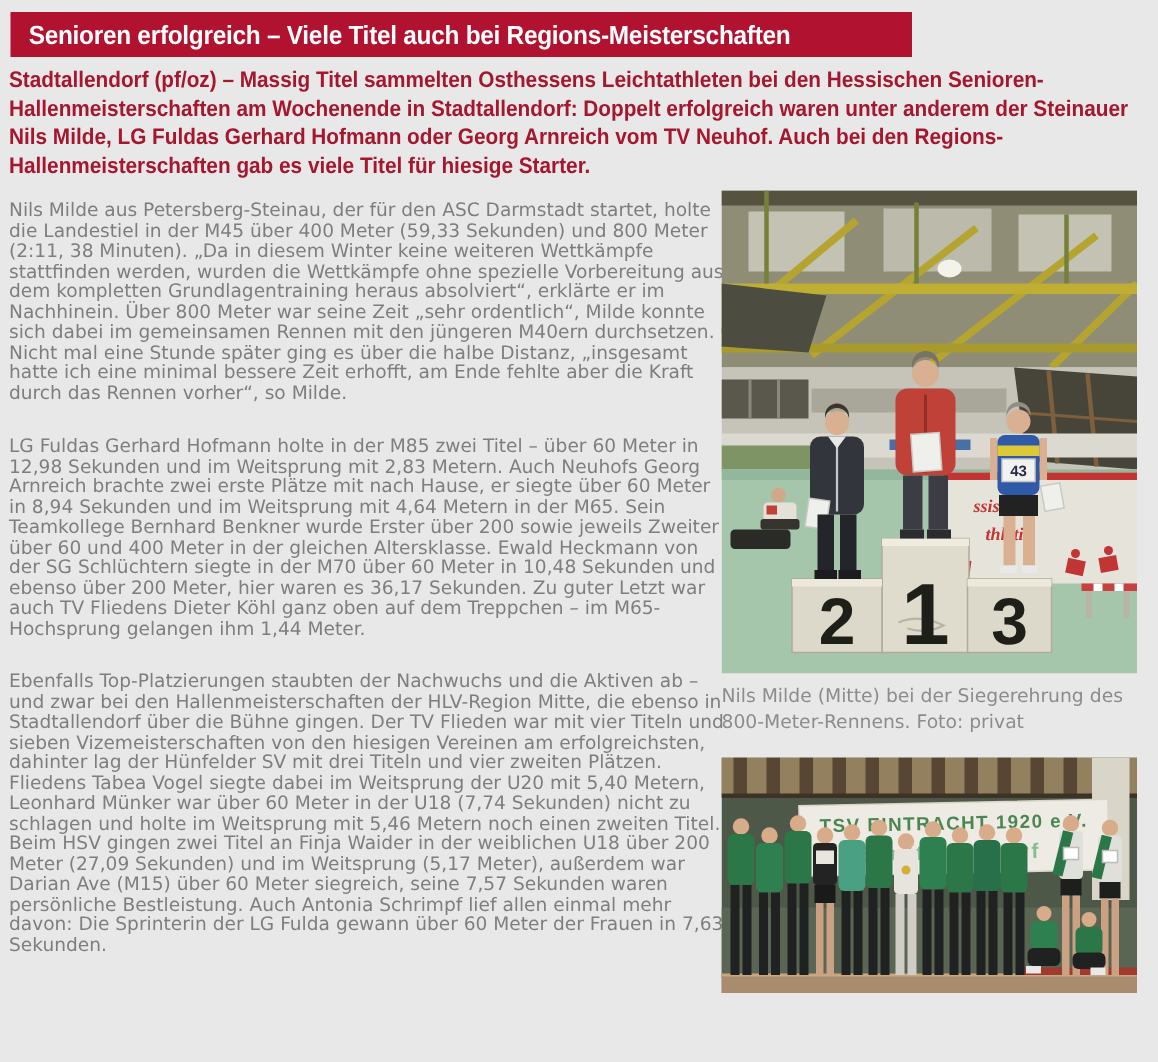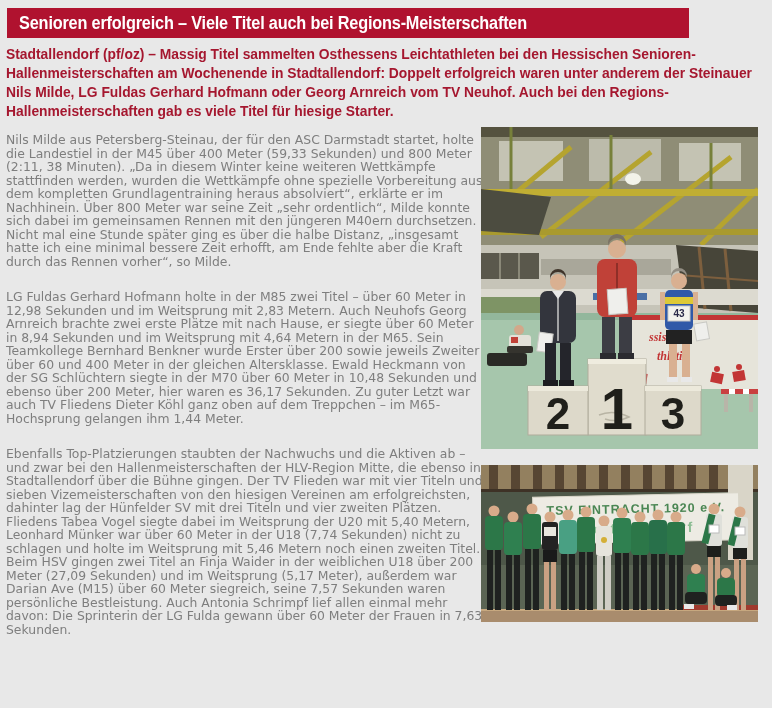--- a/index.html
+++ b/index.html
@@ -6,21 +6,21 @@
   body{
     width:772px;height:708px;
     background:#e8e8e8;
     font-family:"DejaVu Sans",sans-serif;
     overflow:hidden;
   }
   .page{position:relative;width:772px;height:708px;background:#e8e8e8;}
 
   
   .headline-bar{
-    position:absolute;left:7px;top:8px;width:682px;height:30px;
+    position:absolute;left:7px;top:8px;width:601px;height:30px;
     background:#b0122f;display:flex;align-items:center;overflow:hidden;
   }
   .headline-bar h1{
     margin:0;padding-left:13px;color:#ffffff;
     font:bold 17.5px/30px "Liberation Sans",sans-serif;
     letter-spacing:-0.2px;white-space:nowrap;
     transform:scaleX(0.93);transform-origin:0 50%;
   }
 
   
@@ -186,20 +186,21 @@
           <rect x="188" y="217" width="8" height="33" fill="#d9b091"></rect>
           <rect x="201" y="217" width="8" height="33" fill="#d9b091"></rect>
           <rect x="186" y="250" width="11" height="5" fill="#e8e8e8"></rect>
           <rect x="200" y="250" width="11" height="5" fill="#e8e8e8"></rect>
         </g>
 
         <text class="pod-num" x="77" y="302" font-size="44" text-anchor="middle">2</text>
         <text class="pod-num" x="136" y="302" font-size="58" text-anchor="middle">1</text>
         <text class="pod-num" x="192" y="302" font-size="44" text-anchor="middle">3</text>
       </svg>
+      <figcaption>Nils Milde (Mitte) bei der Siegerehrung des 800-Meter-Rennens. Foto: privat</figcaption>
     </figure>
 
     <figure class="fig-team">
       <svg width="277" height="157" viewBox="0 0 277 157" role="img">
 
         <rect x="0" y="0" width="277" height="157" fill="#4e5849"></rect>
         <rect x="0" y="100" width="277" height="47" fill="#5b6554"></rect>
 
         <g>
           <rect x="0" y="0" width="277" height="26" fill="#93805f"></rect>

